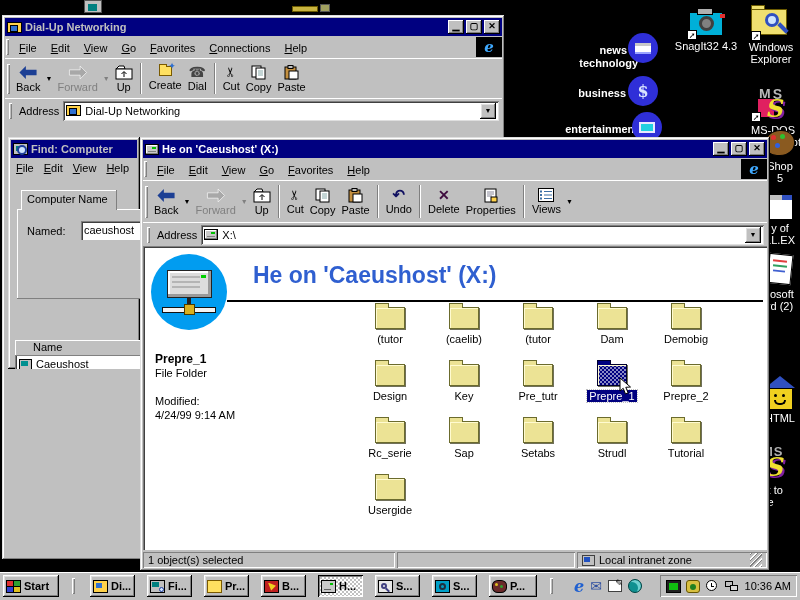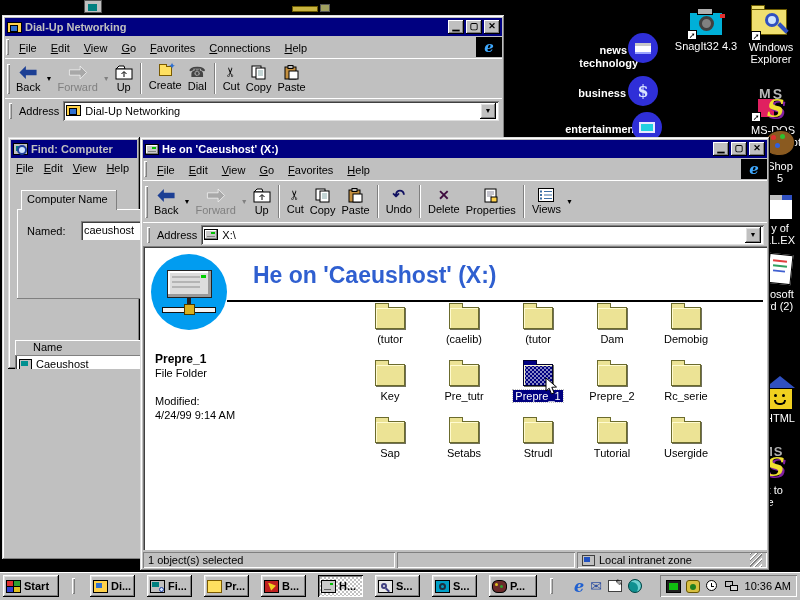--- a/index.html
+++ b/index.html
@@ -494,20 +494,24 @@
         <div class="fcell">
             <div class="folder"></div>
             <div class="flabel">Dam</div>
           </div>
         <div class="fcell">
             <div class="folder"></div>
             <div class="flabel">Demobig</div>
           </div>
         <div class="fcell">
             <div class="folder"></div>
+            <div class="flabel">Design</div>
+          </div>
+        <div class="fcell">
+            <div class="folder"></div>
             <div class="flabel">Key</div>
           </div>
         <div class="fcell">
             <div class="folder"></div>
             <div class="flabel">Pre_tutr</div>
           </div>
         <div class="fcell sel">
           <div class="folder"></div>
           <div class="flabel">Prepre_1</div>
           <svg class="cursor-svg" width="13" height="19" viewBox="0 0 13 19">

